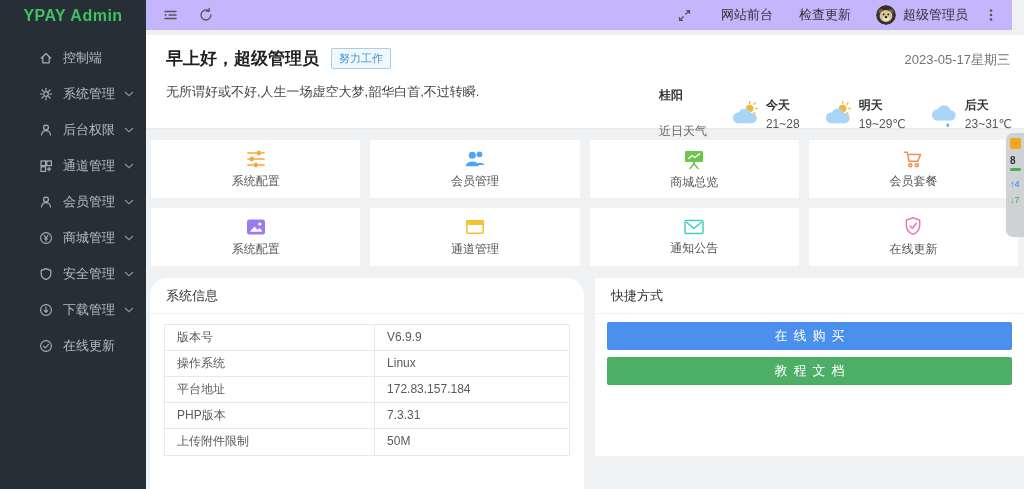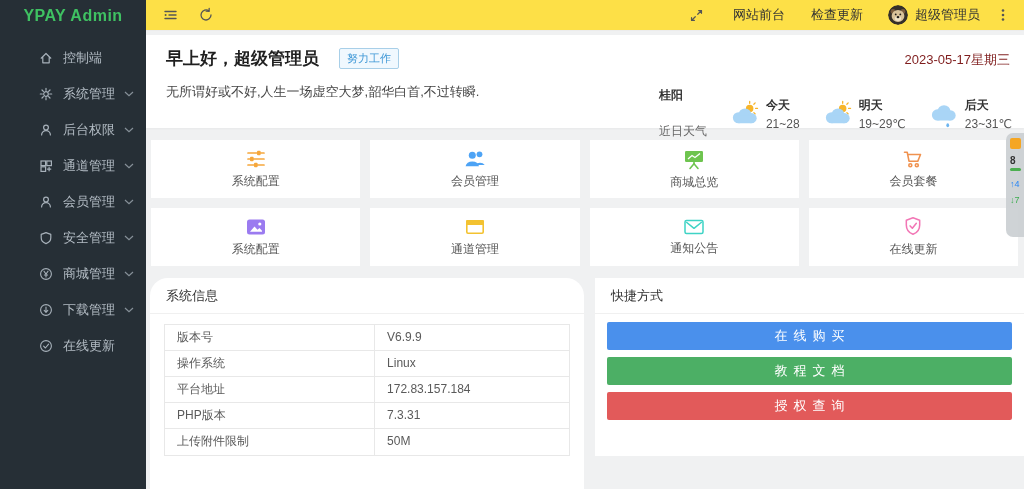--- a/index.html
+++ b/index.html
@@ -12,40 +12,40 @@
   .logo { height:32px; display:flex; align-items:center; justify-content:center;
           color:#3fc162; font-weight:bold; font-size:16px; letter-spacing:.5px; }
   .menu { margin-top:8px;padding-left:24px; }
   .menu-item { height:36px; display:flex; align-items:center; padding:0 12px 0 15px;
                color:#b3bcc4; font-size:13px; cursor:pointer; }
   .mi-icon { width:14px; height:14px; margin-right:10px; display:inline-flex; flex:none; }
   .mi-label { flex:1; white-space:nowrap; }
   .chev { width:10px; height:6px; opacity:.75; flex:none; }
 
   
-  .topbar { position:absolute; left:146px; top:0; right:0; height:31px; background:#fde047;
+  .topbar { position:absolute; left:146px; top:0; right:12px; height:31px; background:#c4b5fd;
             border-bottom:1px solid #ececec; display:flex; align-items:center; padding:0 8px 0 16px; z-index:3; }
   .tb-icon { width:16px; height:16px; margin-right:20px; cursor:pointer; display:inline-flex; }
   .tb-right { margin-left:auto; display:flex; align-items:center; }
   .tb-fs { width:15px; height:15px; margin-right:16px; cursor:pointer; display:inline-flex; }
   .tb-link { font-size:13px; color:#333; padding:0 13px; cursor:pointer; white-space:nowrap; }
   .avatar { width:20px; height:20px; border-radius:50%; overflow:hidden; margin:0 7px 0 12px; cursor:pointer; flex:none; }
   .username { font-size:13px; color:#333; margin-right:16px; cursor:pointer; white-space:nowrap; }
   .kebab { width:14px; height:16px; cursor:pointer; display:inline-flex; margin-right:6px; }
 
   
   .content { position:absolute; left:146px; top:31px; right:0; bottom:0; background:#f0f1f2; }
 
   .greeting { position:absolute; left:0; right:0; top:4px; height:93px; background:#fff;
               box-shadow:0 1px 2px rgba(0,0,0,.04); }
   .greet-title-row { position:absolute; left:20px; top:12px; display:flex; align-items:center; }
   .greet-title { font-size:17px; font-weight:bold; color:#1f1f1f; }
-  .badge { margin-left:20px; font-size:11px; color:#3e97d6; background:#f0f8fe;
+  .badge { margin-left:12px; font-size:11px; color:#3e97d6; background:#f0f8fe;
            border:1px solid #a8cfe8; border-radius:2px; padding:2px 7px; white-space:nowrap; }
-  .greet-date { position:absolute; right:14px; top:16px; font-size:13px; color:#7f1d1d; }
+  .greet-date { position:absolute; right:14px; top:16px; font-size:13px; color:#737373; }
   .greet-sub { position:absolute; left:20px; top:48px; font-size:13px; color:#454545; }
 
   .weather { position:absolute; right:12px; top:52px; display:flex; align-items:center; }
   .w-city .c1 { font-size:12px; font-weight:bold; color:#333; }
   .w-city .c2 { font-size:12px; color:#666; margin-top:19px; white-space:nowrap; }
   .w-day { display:flex; align-items:center; margin-left:22px; }
   .w-icon { width:32px; height:28px; margin-right:5px; flex:none; }
   .w-name { font-size:12px; font-weight:bold; color:#333; }
   .w-temp { font-size:12px; color:#555; margin-top:3px; white-space:nowrap; }
 
@@ -159,40 +159,40 @@
       <span class="mi-label">会员管理</span>
       <span class="chev">
         <svg viewBox="0 0 10 6" fill="none" stroke="#a7b1ba" stroke-width="1.2">
             <polyline points="1,1 5,4.6 9,1"></polyline>
           </svg>
       </span>
     </div>
 
     <div class="menu-item">
       <span class="mi-icon">
-        <svg viewBox="0 0 14 14" fill="none" stroke="#a7b1ba" stroke-width="1.2" stroke-linejoin="round">
-            <path d="M7 1.6 L11.8 3.4 V6.8 C11.8 9.8 9.8 11.7 7 12.6 C4.2 11.7 2.2 9.8 2.2 6.8 V3.4 Z"></path>
-          </svg>
-      </span>
-      <span class="mi-label">安全管理</span>
-      <span class="chev">
-        <svg viewBox="0 0 10 6" fill="none" stroke="#a7b1ba" stroke-width="1.2">
-            <polyline points="1,1 5,4.6 9,1"></polyline>
-          </svg>
-      </span>
-    </div>
-
-    <div class="menu-item">
-      <span class="mi-icon">
         <svg viewBox="0 0 14 14" fill="none" stroke="#a7b1ba" stroke-width="1.1" stroke-linecap="round">
             <circle cx="7" cy="7" r="5.4"></circle>
             <path d="M5 4.2 L7 7 L9 4.2 M7 7 V10 M5.4 8 H8.6"></path>
           </svg>
       </span>
       <span class="mi-label">商城管理</span>
+      <span class="chev">
+        <svg viewBox="0 0 10 6" fill="none" stroke="#a7b1ba" stroke-width="1.2">
+            <polyline points="1,1 5,4.6 9,1"></polyline>
+          </svg>
+      </span>
+    </div>
+
+    <div class="menu-item">
+      <span class="mi-icon">
+        <svg viewBox="0 0 14 14" fill="none" stroke="#a7b1ba" stroke-width="1.2" stroke-linejoin="round">
+            <path d="M7 1.6 L11.8 3.4 V6.8 C11.8 9.8 9.8 11.7 7 12.6 C4.2 11.7 2.2 9.8 2.2 6.8 V3.4 Z"></path>
+          </svg>
+      </span>
+      <span class="mi-label">安全管理</span>
       <span class="chev">
         <svg viewBox="0 0 10 6" fill="none" stroke="#a7b1ba" stroke-width="1.2">
             <polyline points="1,1 5,4.6 9,1"></polyline>
           </svg>
       </span>
     </div>
 
     <div class="menu-item">
       <span class="mi-icon">
         <svg viewBox="0 0 14 14" fill="none" stroke="#a7b1ba" stroke-width="1.1" stroke-linecap="round" stroke-linejoin="round">
@@ -473,21 +473,20 @@
         <span class="sys-value">50M</span>
       </div>
     </div>
   </div>
 
   <div class="panel panel-shortcuts">
     <div class="panel-title">快捷方式</div>
     <div class="sc-list">
       <div class="sc-btn btn-blue">在线购买</div>
       <div class="sc-btn btn-green">教程文档</div>
-      <div class="sc-btn btn-red">授权查询</div>
     </div>
   </div>
 
   <div class="float-widget">
     <div class="fw-app"></div>
     <div class="fw-score">8</div>
     <div class="fw-bar"></div>
     <div class="fw-up">↑4</div>
     <div class="fw-down">↓7</div>
   </div>

